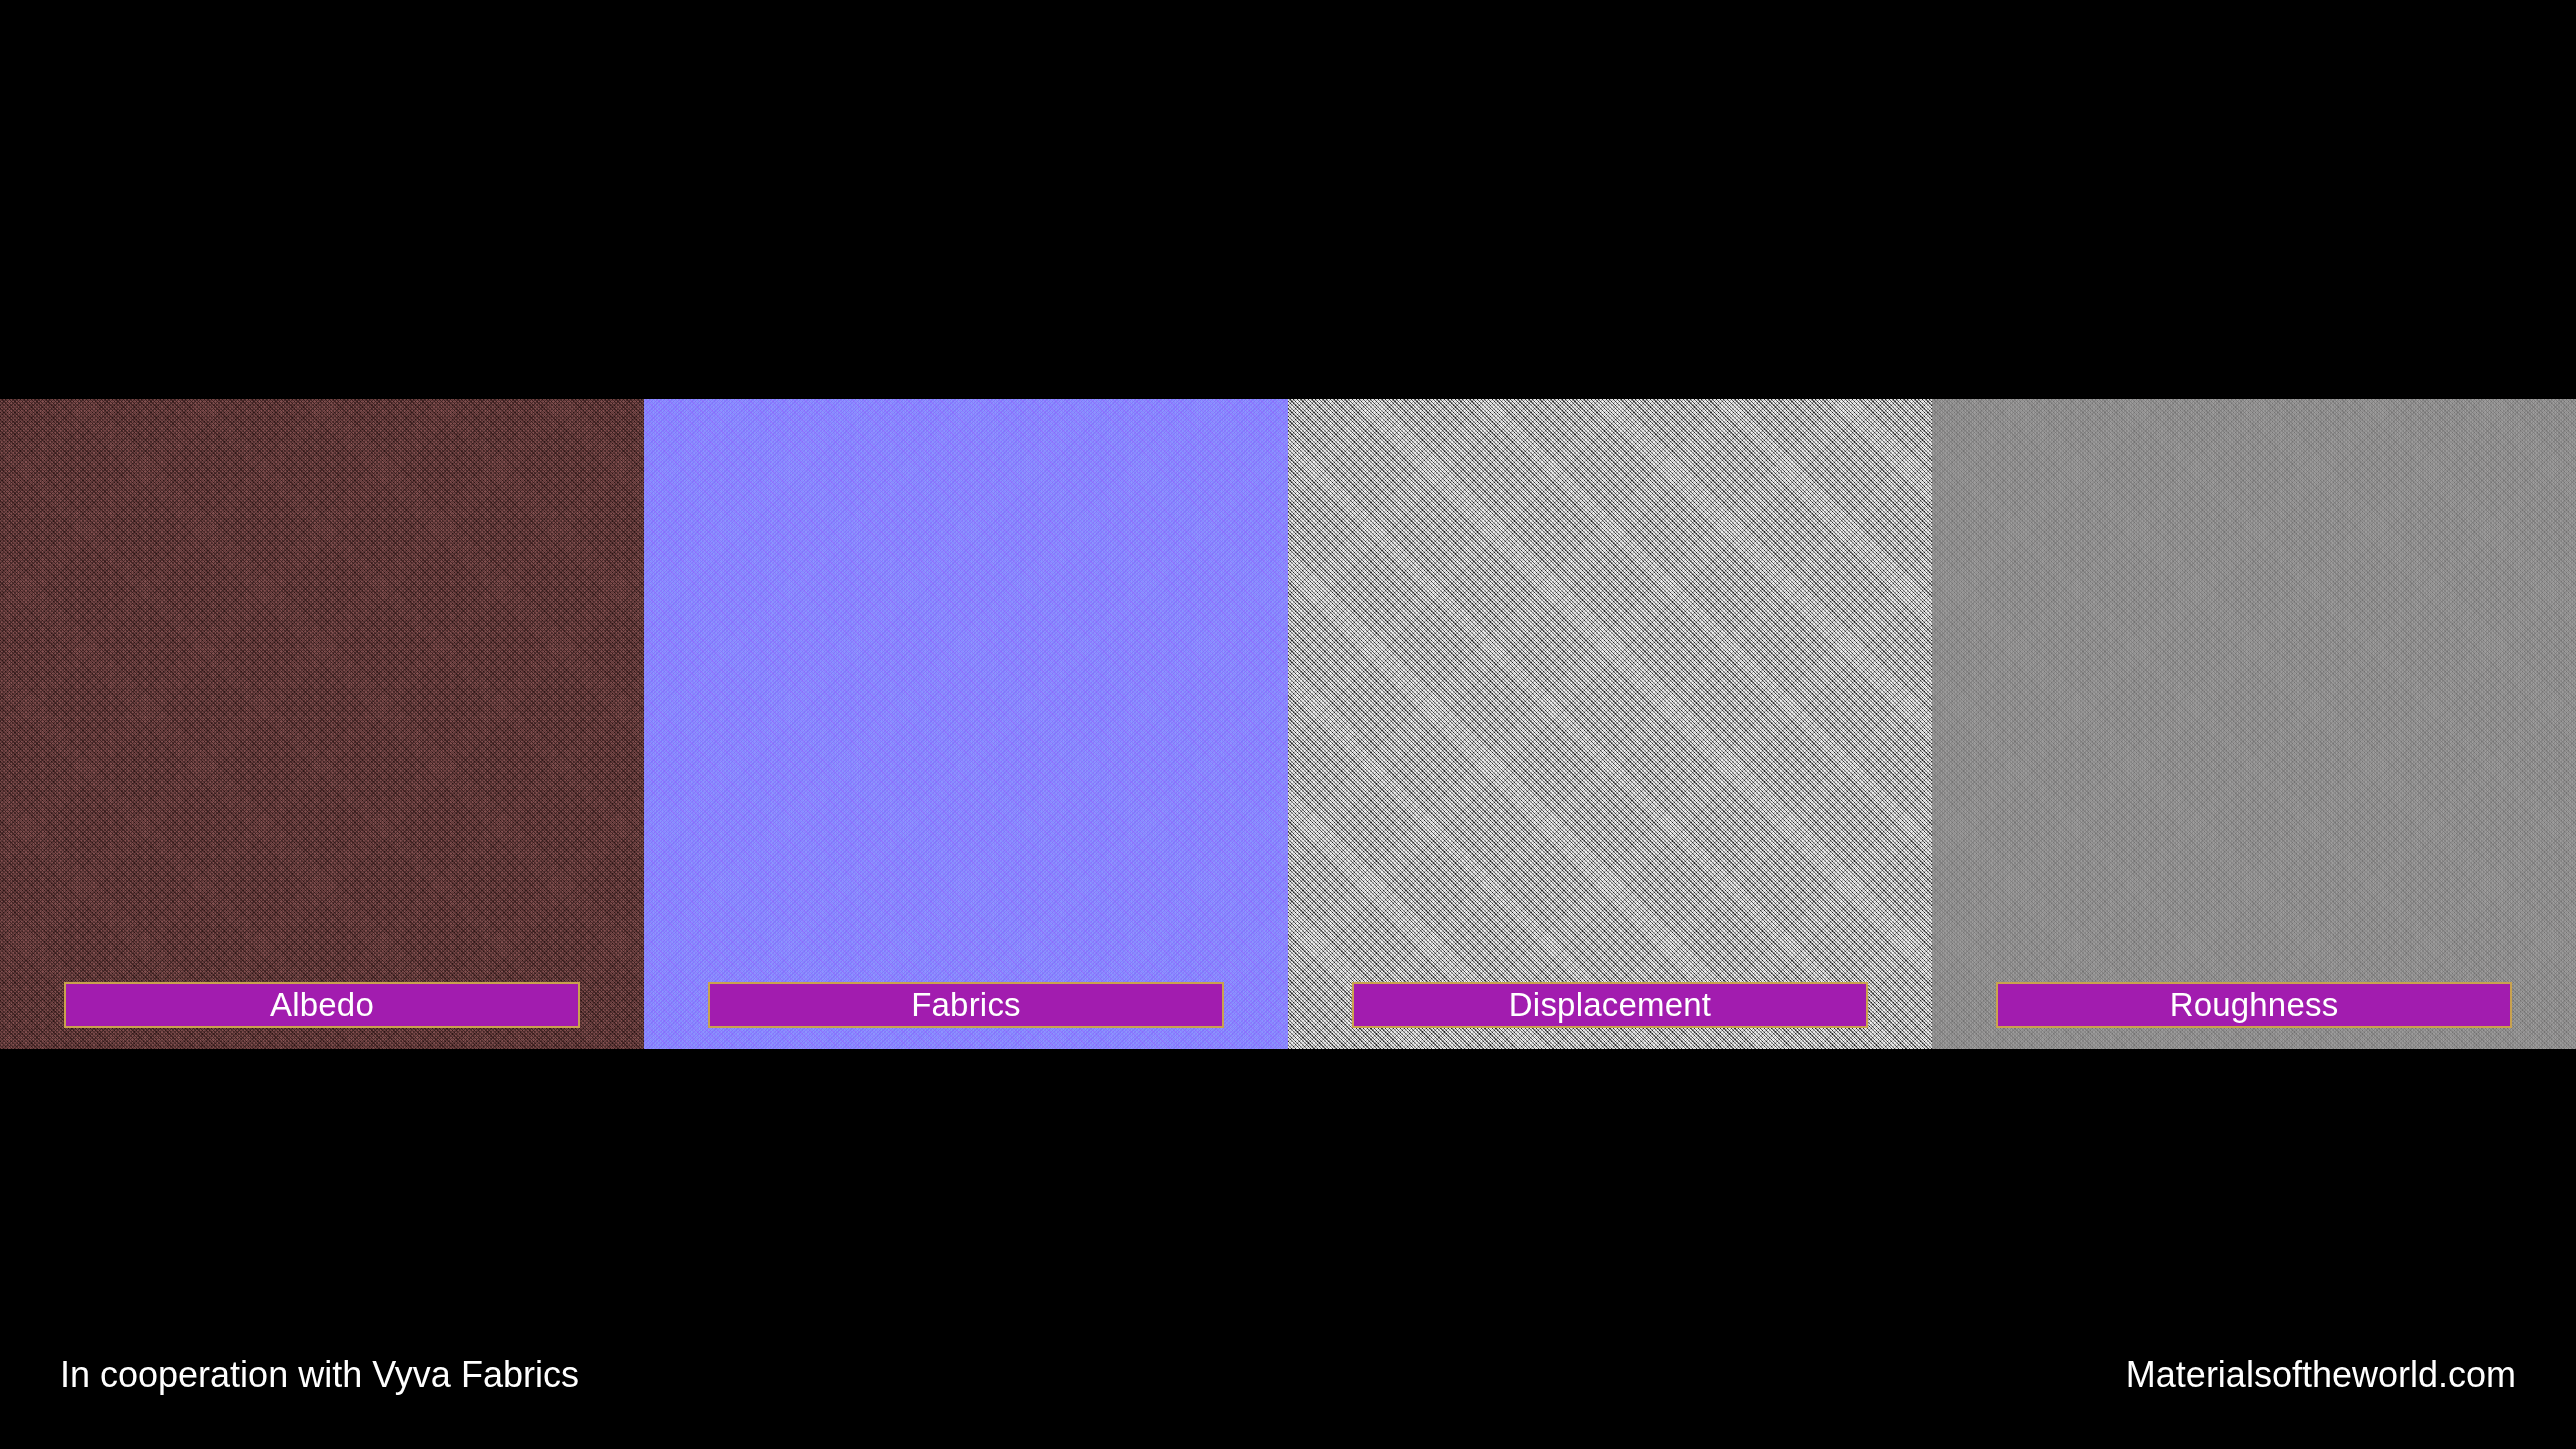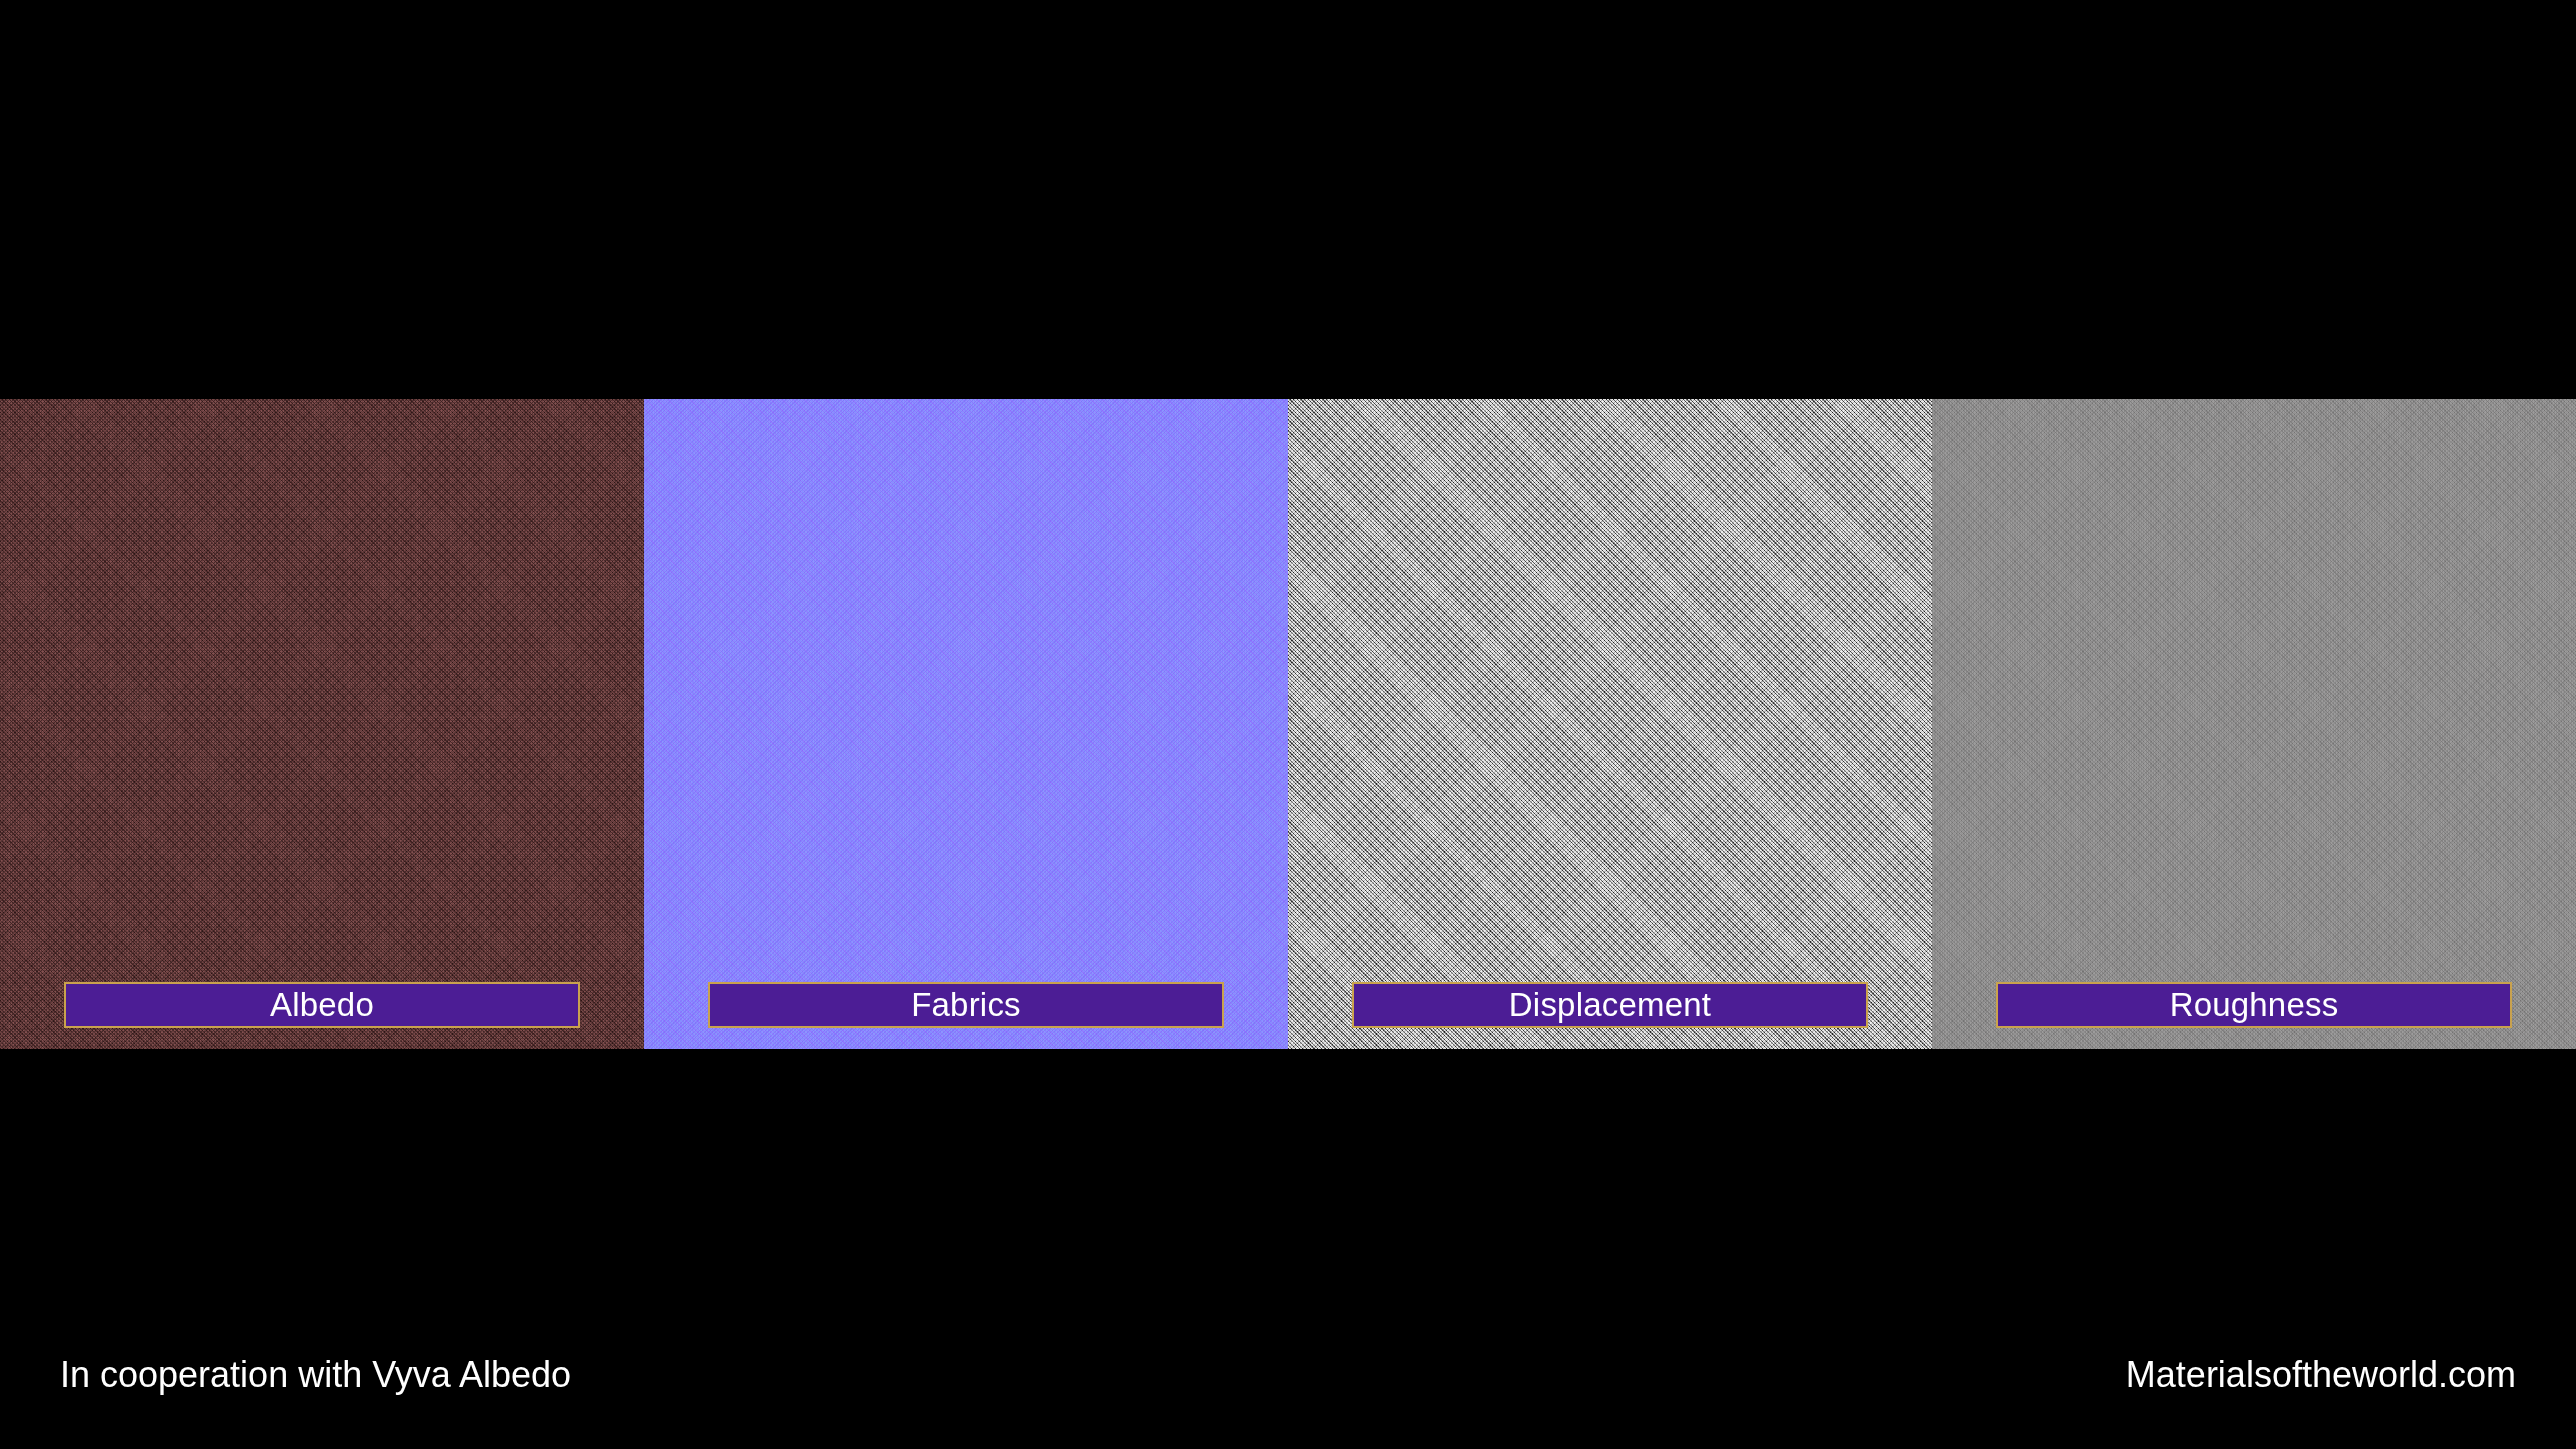--- a/index.html
+++ b/index.html
@@ -107,21 +107,21 @@
         rgba(255,255,255,0.20) 0.9px, rgba(255,255,255,0.20) 1.7px);
   }
 
   
   .map-label {
     position: absolute;
     left: 64px;
     right: 64px;
     bottom: 21.5px;
     height: 46px;
-    background: #4c1d95;
+    background: #a21caf;
     border: 2.6px solid #c9a24e;
     box-sizing: border-box;
     display: flex;
     align-items: center;
     justify-content: center;
   }
 
   .map-label-text {
     color: #ffffff;
     font-family: "Liberation Sans", sans-serif;
@@ -182,16 +182,16 @@
   <div class="map-panel">
     <div class="map-swatch swatch-roughness"></div>
     <div class="map-label">
       <span class="map-label-text">Roughness</span>
     </div>
   </div>
 
 </div>
 
 <div id="footer">
-  <span class="footer-text">In cooperation with Vyva Albedo</span>
+  <span class="footer-text">In cooperation with Vyva Fabrics</span>
   <span class="footer-text">Materialsoftheworld.com</span>
 </div>
 
 
 </body></html>

